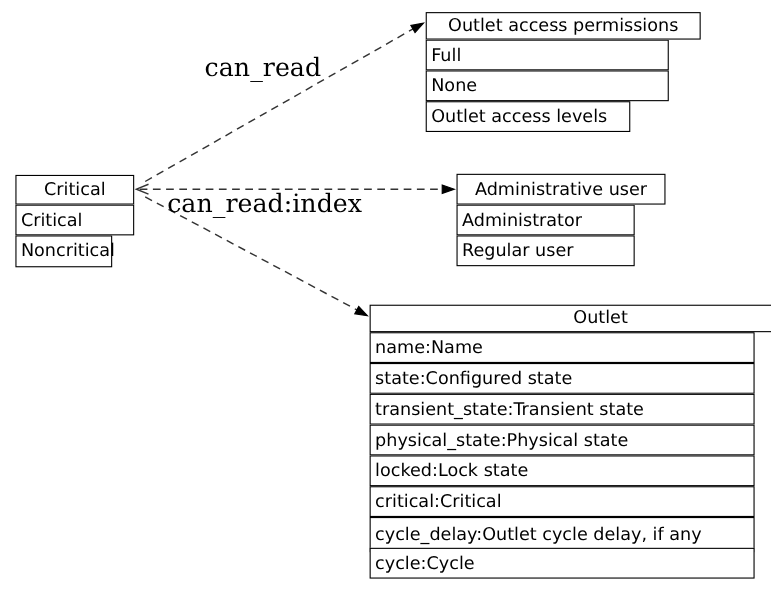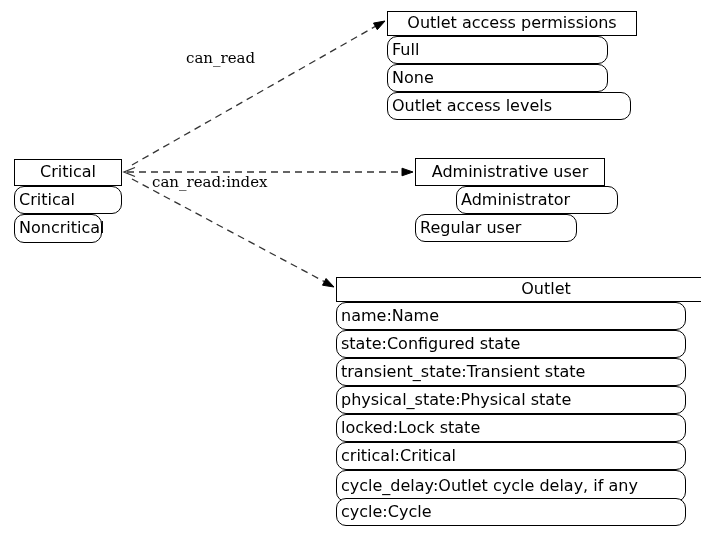--- a/index.html
+++ b/index.html
@@ -27,26 +27,25 @@
     display: flex;
     align-items: center;
   }
   .cell.hdr {
     justify-content: center;
     padding: 0 2px;
   }
   .cell.row {
     justify-content: flex-start;
     padding: 0 2px 0 4px;
-    border-radius: 10px;
   }
   .edge-label {
     position: absolute;
     font-family: "DejaVu Serif", serif;
-    font-size: 15px;
+    font-size: 23px;
     line-height: 1;
     color: #000000;
     white-space: nowrap;
   }
   #edge-layer {
     position: absolute;
     left: 0;
     top: 0;
     width: 701px;
     height: 539px;
@@ -99,26 +98,26 @@
   <div>
     <div class="cell hdr" style="left:14px; top:159px; width:108px; height:27px;">Critical</div>
     <div class="cell row" style="left:14px; top:186px; width:108px; height:28px;">Critical</div>
     <div class="cell row" style="left:14px; top:214px; width:88px; height:29px;">Noncritical</div>
   </div>
 
   <div>
     <div class="cell hdr" style="left:387px; top:11px; width:250px; height:25px;">Outlet access permissions</div>
     <div class="cell row" style="left:387px; top:36px; width:221px; height:28px;">Full</div>
     <div class="cell row" style="left:387px; top:64px; width:221px; height:28px;">None</div>
-    <div class="cell row" style="left:387px; top:92px; width:244px; height:28px;">Outlet access levels</div>
+    <div class="cell row" style="left:387px; top:92px; width:186px; height:28px;">Outlet access levels</div>
   </div>
 
   <div>
     <div class="cell hdr" style="left:415px; top:158px; width:190px; height:28px;">Administrative user</div>
-    <div class="cell row" style="left:415px; top:186px; width:162px; height:28px;margin-left:41px;">Administrator</div>
+    <div class="cell row" style="left:415px; top:186px; width:162px; height:28px;">Administrator</div>
     <div class="cell row" style="left:415px; top:214px; width:162px; height:28px;">Regular user</div>
   </div>
 
   <div>
     <div class="cell hdr" style="left:336px; top:277px; width:420px; height:25px;">Outlet</div>
     <div class="cell row" style="left:336px; top:302px; width:350px; height:28px;">name:Name</div>
     <div class="cell row" style="left:336px; top:330px; width:350px; height:28px;">state:Configured state</div>
     <div class="cell row" style="left:336px; top:358px; width:350px; height:28px;">transient_state:Transient state</div>
     <div class="cell row" style="left:336px; top:386px; width:350px; height:28px;">physical_state:Physical state</div>
     <div class="cell row" style="left:336px; top:414px; width:350px; height:28px;">locked:Lock state</div>

